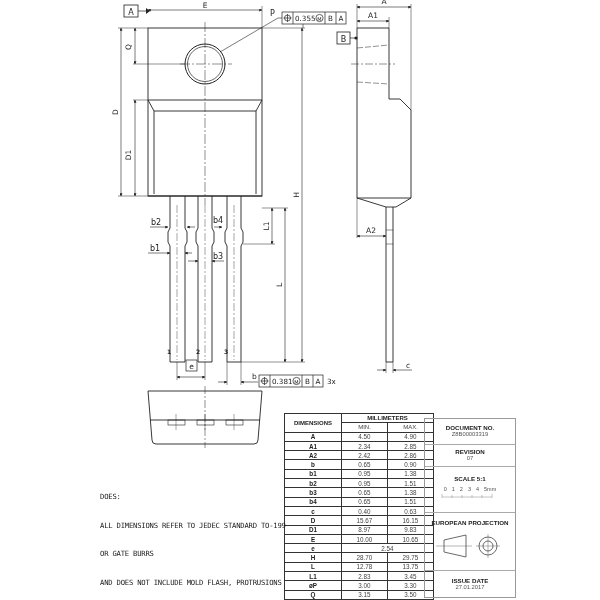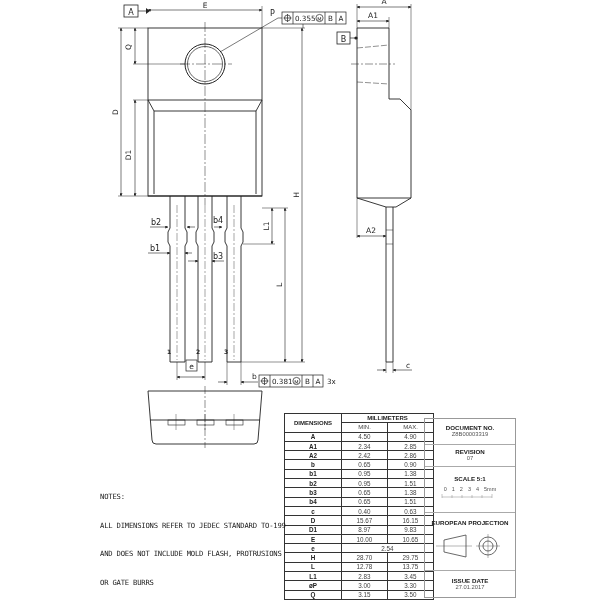--- a/index.html
+++ b/index.html
@@ -369,18 +369,18 @@
       </g>
     </svg>
   </div>
   <div style="height:26px; padding-top:6px; box-sizing:border-box;">
     <div class="lbl">ISSUE DATE</div>
     <div class="v">27.01.2017</div>
   </div>
 </div>
 
 <div class="notes">
-  <div>NOTES:</div>
+  <div>DOES:</div>
   <div>ALL DIMENSIONS REFER TO JEDEC STANDARD TO-199</div>
+  <div>OR GATE BURRS</div>
   <div>AND DOES NOT INCLUDE MOLD FLASH, PROTRUSIONS</div>
-  <div>OR GATE BURRS</div>
   
 </div>
 
 </body></html>

